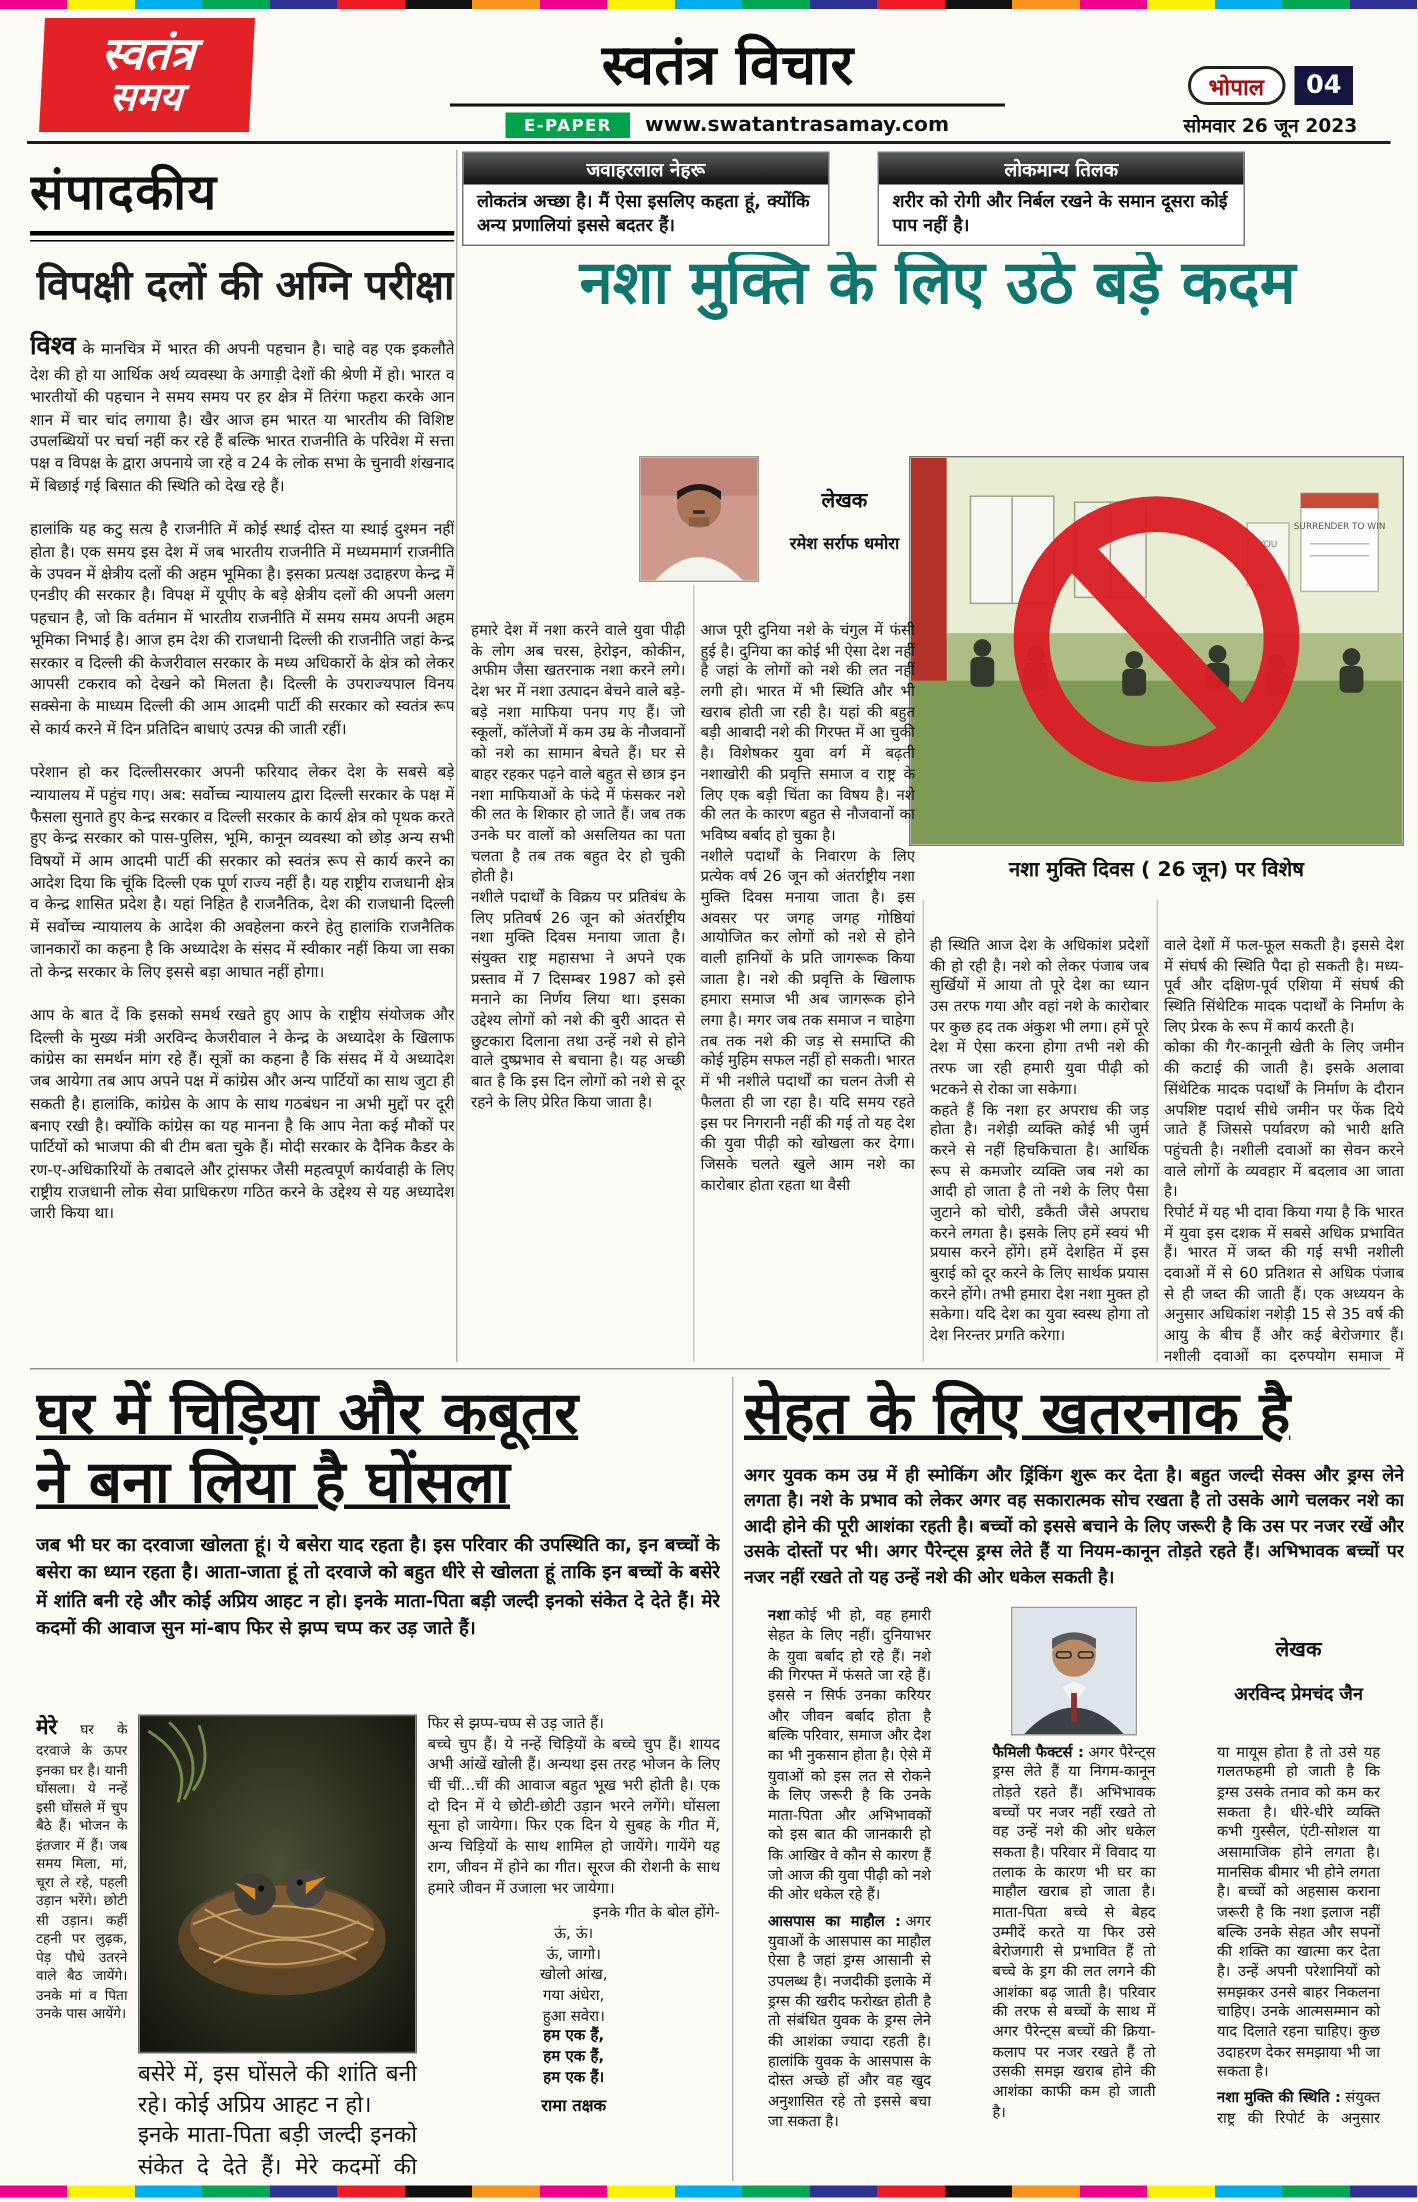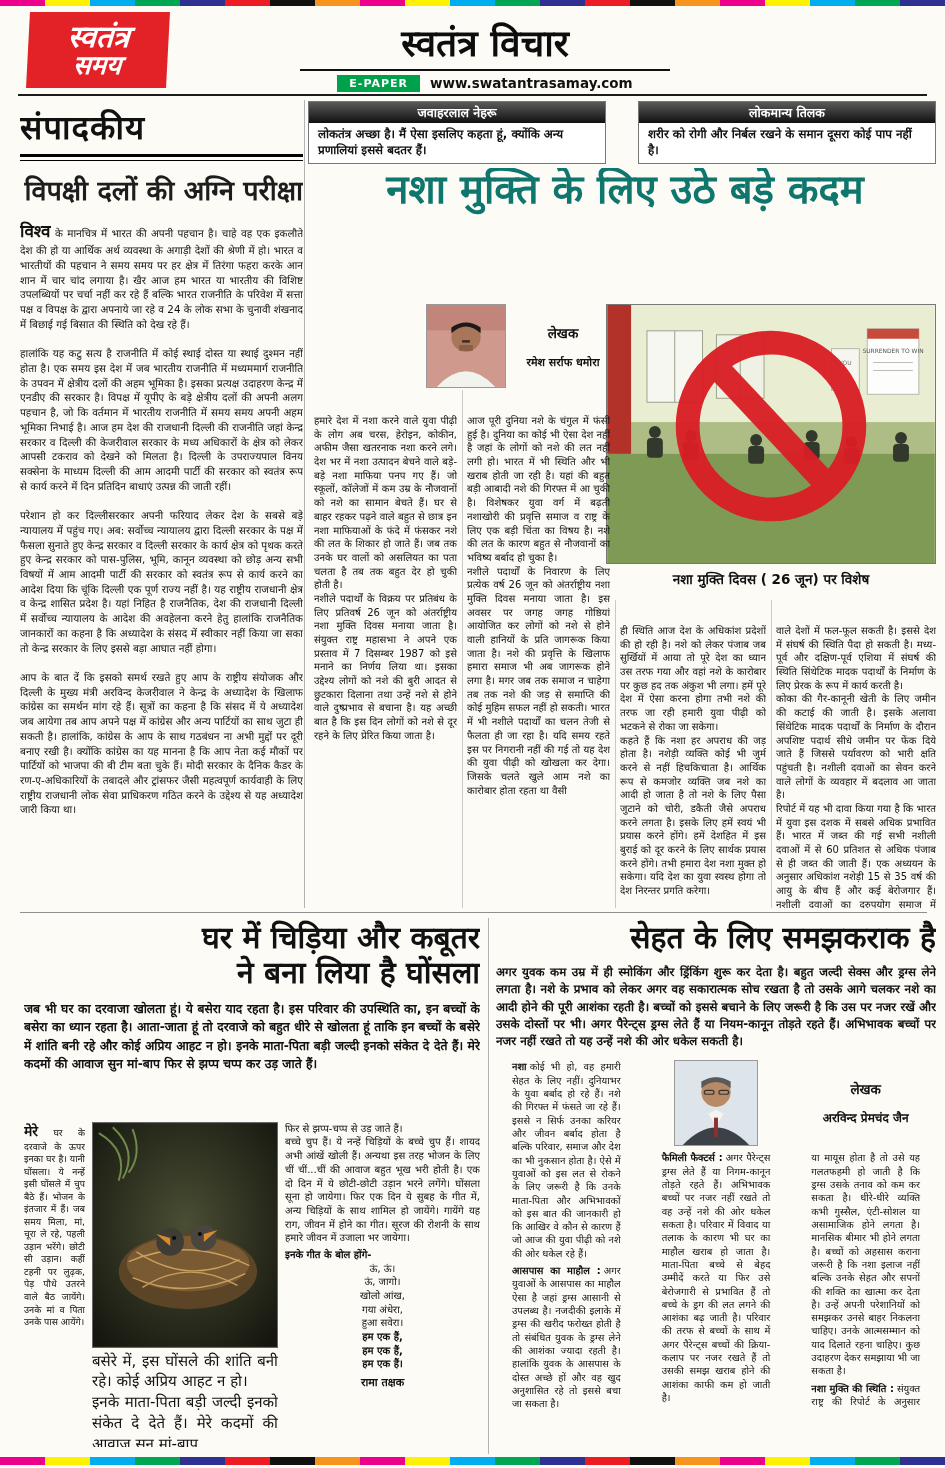--- a/index.html
+++ b/index.html
@@ -28,21 +28,21 @@
   .epaper-badge { background:#00a14b; color:#fff; font-weight:bold; font-size:11px; padding:2px 12px; letter-spacing:1px; }
   .website { font-weight:bold; font-size:13.5px; color:#111; }
   .header-right { position:absolute; right:18px; top:44px; width:160px; text-align:center; }
   .city-row { display:flex; align-items:center; justify-content:center; gap:6px; }
   .city-pill { border:2px solid #222; border-radius:14px; color:#a01313; font-weight:bold; font-size:15px; padding:1px 12px; background:#fff; }
   .page-num { background:#14143c; color:#fff; font-weight:bold; font-size:17px; padding:3px 8px; }
   .edition-date { margin-top:5px; font-weight:bold; font-size:12.5px; }
   .header-rule { position:absolute; left:18px; top:94px; width:909px; border-top:2px solid #1c1c1c; }
 
   
-  .quotes { position:absolute; left:308px; top:101px; width:628px; display:flex; gap:32px; }
+  .quotes { position:absolute; left:308px; top:101px; width:522px; display:flex; gap:32px; }
   .quote-box { flex:1; border:1px solid #777; background:#fff; }
   .quote-head { background:linear-gradient(#5a5a5a,#101010); color:#fff; text-align:center;
     font-weight:bold; font-size:12.5px; padding:2px 4px; }
   .quote-text { padding:4px 9px 5px; font-size:11.8px; font-weight:600; line-height:1.32; }
 
   
   .editorial { position:absolute; left:20px; top:104px; width:283px; height:804px; overflow:hidden; }
   .ed-title { font-size:33px; font-weight:800; letter-spacing:1px; }
   .ed-rule-a { border-top:3px solid #000; margin-top:5px; }
   .ed-rule-b { border-top:1px solid #000; margin-top:3px; }
@@ -70,31 +70,31 @@
   .col-2 { left:153px; top:170px; width:143px; height:568px; }
   .col-3 { left:306px; top:380px; width:146px; height:358px; }
   .col-4 { left:462px; top:380px; width:160px; height:358px; }
   .crule { position:absolute; border-left:1px solid #c9c9c9; }
   .crule-a { left:148px; top:170px; height:568px; }
   .crule-b { left:301px; top:380px; height:358px; }
   .crule-c { left:457px; top:380px; height:358px; }
 
   
   .nest-article { position:absolute; left:24px; top:920px; width:456px; height:536px; overflow:hidden; }
-  .b-headline { text-align:right; font-size:30px; font-weight:800; line-height:1.18; }
+  .b-headline { text-align:left; font-size:39px; font-weight:800; line-height:1.18;text-decoration:underline; }
   .nest-intro { margin-top:9px; font-size:12.3px; font-weight:600; line-height:1.5; text-align:justify; white-space:pre-line; height:118px; overflow:hidden; }
   .nest-row { display:flex; gap:7px; margin-top:4px; height:330px; }
   .nest-c1 { width:61px; font-size:9.2px; line-height:1.36; text-align:justify; white-space:pre-line; overflow:hidden; }
   .nest-lead { font-weight:800; font-size:14px; }
   .nest-c2 { width:186px; flex:none; }
   .nest-image { width:186px; height:226px; border:1px solid #666; overflow:hidden; }
   .below-image { margin-top:3px; font-size:15px; line-height:1.38; text-align:justify; white-space:pre-line; height:96px; overflow:hidden; }
   .nest-c3 { flex:1; font-size:10px; line-height:1.37; overflow:hidden; }
   .nest-c3-text { text-align:justify; white-space:pre-line; }
-  .song-intro { text-align:left; margin-top:3px;font-weight:bold; }
+  .song-intro { text-align:right; margin-top:3px; }
   .song-line { text-align:center; }
   .song-bold { text-align:center; font-weight:800; }
   .signature { text-align:center; font-weight:800; font-size:11px; margin-top:4px; }
 
   
   .health-article { position:absolute; left:496px; top:920px; width:440px; height:536px; overflow:hidden; }
   .health-intro { margin-top:9px; font-size:11.8px; font-weight:600; line-height:1.45; text-align:justify; height:92px; overflow:hidden; }
   .health-cols { display:flex; gap:9px; margin-top:4px; height:348px; }
   .hcol { flex:1; font-size:9.8px; line-height:1.36; text-align:justify; overflow:hidden; }
   .hcol p { margin:0 16px 4px; }
@@ -116,20 +116,27 @@
   <div class="masthead">
     <div class="m1">स्वतंत्र</div>
     <div class="m2">समय</div>
   </div>
   <div class="header-center">
     <div class="paper-title">स्वतंत्र विचार</div>
     <div class="epaper-row">
       <span class="epaper-badge">E-PAPER</span>
       <span class="website">www.swatantrasamay.com</span>
     </div>
+  </div>
+  <div class="header-right">
+    <div class="city-row">
+      <span class="city-pill">भोपाल</span>
+      <span class="page-num">04</span>
+    </div>
+    <div class="edition-date">सोमवार 26 जून 2023</div>
   </div>
   <div class="header-rule"></div>
 
   <div class="quotes">
     <div class="quote-box">
       <div class="quote-head">जवाहरलाल नेहरू</div>
       <div class="quote-text">लोकतंत्र अच्छा है। मैं ऐसा इसलिए कहता हूं, क्योंकि अन्य प्रणालियां इससे बदतर हैं।</div>
     </div>
     <div class="quote-box">
       <div class="quote-head">लोकमान्य तिलक</div>
@@ -284,21 +291,21 @@
         <div class="song-bold">हम एक हैं,</div>
         <div class="song-bold">हम एक हैं,</div>
         <div class="song-bold">हम एक हैं।</div>
         <div class="signature">रामा तक्षक</div>
       </div>
     </div>
   </div>
 
   <div class="health-article">
     <div class="b-headline">
-      <div>सेहत के लिए समझकराक है</div>
+      <div>सेहत के लिए खतरनाक है</div>
     </div>
     <div class="health-intro">अगर युवक कम उम्र में ही स्मोकिंग और ड्रिंकिंग शुरू कर देता है। बहुत जल्दी सेक्स और ड्रग्स लेने लगता है। नशे के प्रभाव को लेकर अगर वह सकारात्मक सोच रखता है तो उसके आगे चलकर नशे का आदी होने की पूरी आशंका रहती है। बच्चों को इससे बचाने के लिए जरूरी है कि उस पर नजर रखें और उसके दोस्तों पर भी। अगर पैरेन्ट्स ड्रग्स लेते हैं या नियम-कानून तोड़ते रहते हैं। अभिभावक बच्चों पर नजर नहीं रखते तो यह उन्हें नशे की ओर धकेल सकती है।</div>
     <div class="health-cols">
       <div class="hcol">
         <p><span class="runin">नशा</span><span>कोई भी हो, वह हमारी सेहत के लिए नहीं। दुनियाभर के युवा बर्बाद हो रहे हैं। नशे की गिरफ्त में फंसते जा रहे हैं। इससे न सिर्फ उनका करियर और जीवन बर्बाद होता है बल्कि परिवार, समाज और देश का भी नुकसान होता है। ऐसे में युवाओं को इस लत से रोकने के लिए जरूरी है कि उनके माता-पिता और अभिभावकों को इस बात की जानकारी हो कि आखिर वे कौन से कारण हैं जो आज की युवा पीढ़ी को नशे की ओर धकेल रहे हैं।</span></p>
         <p><span class="runin">आसपास का माहौल :</span><span>अगर युवाओं के आसपास का माहौल ऐसा है जहां ड्रग्स आसानी से उपलब्ध है। नजदीकी इलाके में ड्रग्स की खरीद फरोख्त होती है तो संबंधित युवक के ड्रग्स लेने की आशंका ज्यादा रहती है। हालांकि युवक के आसपास के दोस्त अच्छे हों और वह खुद अनुशासित रहे तो इससे बचा जा सकता है।</span></p>
         <p><span class="runin">कम उम्र की संगत :</span><span>अगर युवक कम उम्र में ही स्मोकिंग और ड्रिंकिंग शुरू कर देता है तो उसकी जल्दी सेक्स और ड्रग्स की ओर बढ़ने की आशंका खराब होने की आशंका काफी कम हो जाती है।</span></p>
       </div>
       <div class="hcol">
         <div class="h-author-photo">

